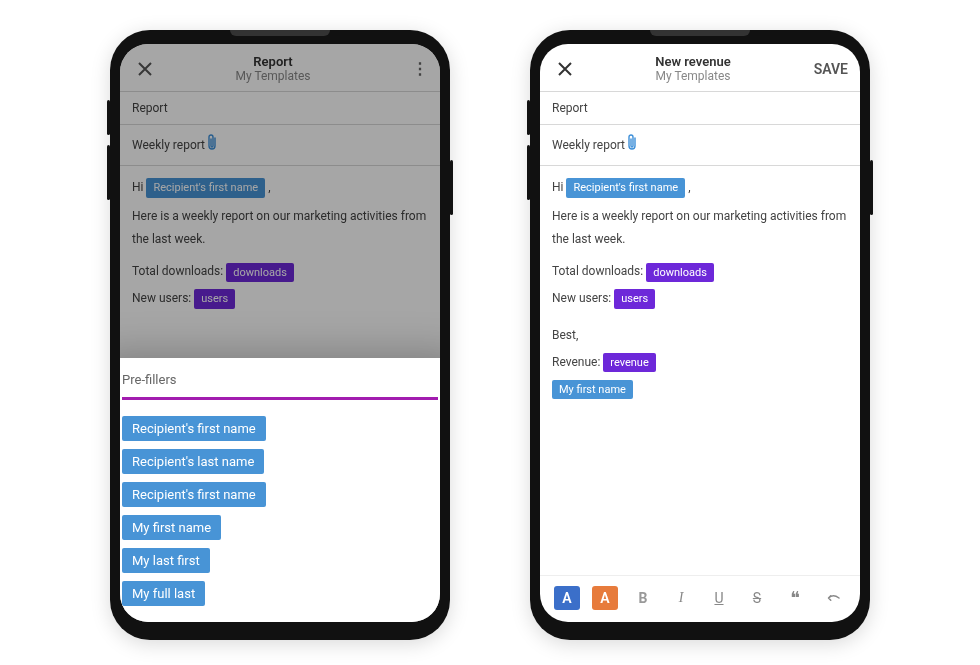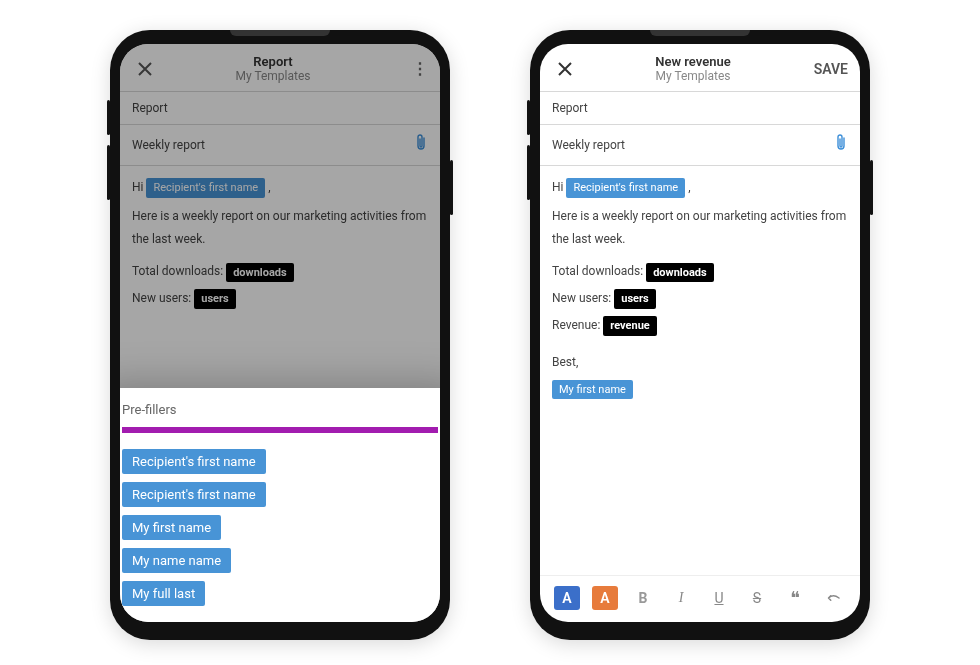--- a/index.html
+++ b/index.html
@@ -65,21 +65,21 @@
   .header .more-dots { font-size: 16px; color: #666; }
 
   .field-row {
     padding: 9px 12px;
     font-size: 12px;
     color: #444;
     border-bottom: 1px solid #d8d8d8;
     display: flex;
     align-items: center;
   }
-  .subject-row { justify-content: space-between; }
+  .subject-row { }
   .attach-icon { color: #3b8ed8; font-size: 16px; }
 
   .body-area {
     padding: 10px 12px;
     font-size: 12px;
     color: #444;
     line-height: 1.9;
     flex: 1;
     overflow: hidden;
   }
@@ -87,21 +87,21 @@
   .chip {
     display: inline-block;
     padding: 2px 7px;
     border-radius: 2px;
     font-size: 11px;
     color: #fff;
     line-height: 1.4;
     vertical-align: middle;
   }
   .chip.blue { background: #4894d6; }
-  .chip.orange { background: #000000; font-weight: bold; }
+  .chip.orange { background: #6d28d9; }
 
   
   .dim-overlay {
     position: absolute;
     inset: 0;
     background: rgba(0,0,0,0.35);
     border-radius: 28px;
     pointer-events: none;
   }
 
@@ -111,21 +111,21 @@
     background: #fff;
     border-radius: 20px;
     box-shadow: 0 -4px 40px rgba(0,0,0,0.25);
     padding: 14px 30px 28px 30px;
     z-index: 5;
   }
   .sheet .sheet-title {
     font-size: 13px;
     color: #666;
     padding-bottom: 10px;
-    border-bottom: 6px solid #a21caf;
+    border-bottom: 3px solid #a21caf;
     margin-bottom: 16px;
   }
   .sheet .pf-item {
     display: inline-block;
     background: #4894d6;
     color: #fff;
     font-size: 13px;
     padding: 6px 10px;
     border-radius: 2px;
     margin-bottom: 8px;
@@ -206,23 +206,24 @@
         <span class="chip orange">users</span>
       </div>
     </div>
 
     <div class="dim-overlay"></div>
 
     <div class="sheet">
       <div class="sheet-title">Pre-fillers</div>
       <div class="pf-wrap">
         <div><span class="pf-item">Recipient's first name</span></div>
+        <div><span class="pf-item">Recipient's last name</span></div>
         <div><span class="pf-item">Recipient's first name</span></div>
         <div><span class="pf-item">My first name</span></div>
-        <div><span class="pf-item">My name name</span></div>
+        <div><span class="pf-item">My last first</span></div>
         <div><span class="pf-item">My full last</span></div>
       </div>
     </div>
   </div>
 </div>
 
 <div class="phone">
   <div class="side-btn l b1"></div>
   <div class="side-btn l b2"></div>
   <div class="side-btn r b3"></div>
@@ -261,25 +262,25 @@
       </div>
       <div class="line" style="margin-top:6px;">Here is a weekly report on our marketing activities from the last week.</div>
       <div class="line" style="margin-top:10px;">
         <span>Total downloads:</span>
         <span class="chip orange">downloads</span>
       </div>
       <div class="line">
         <span>New users:</span>
         <span class="chip orange">users</span>
       </div>
+      <div class="line" style="margin-top:14px;">Best,</div>
       <div class="line">
         <span>Revenue:</span>
         <span class="chip orange">revenue</span>
       </div>
-      <div class="line" style="margin-top:14px;">Best,</div>
       <div class="line">
         <span class="chip blue">My first name</span>
       </div>
     </div>
 
     <div class="toolbar">
       <div class="tb-btn blue-bg">A</div>
       <div class="tb-btn orange-bg">A</div>
       <div class="tb-btn bold">B</div>
       <div class="tb-btn italic">I</div>

